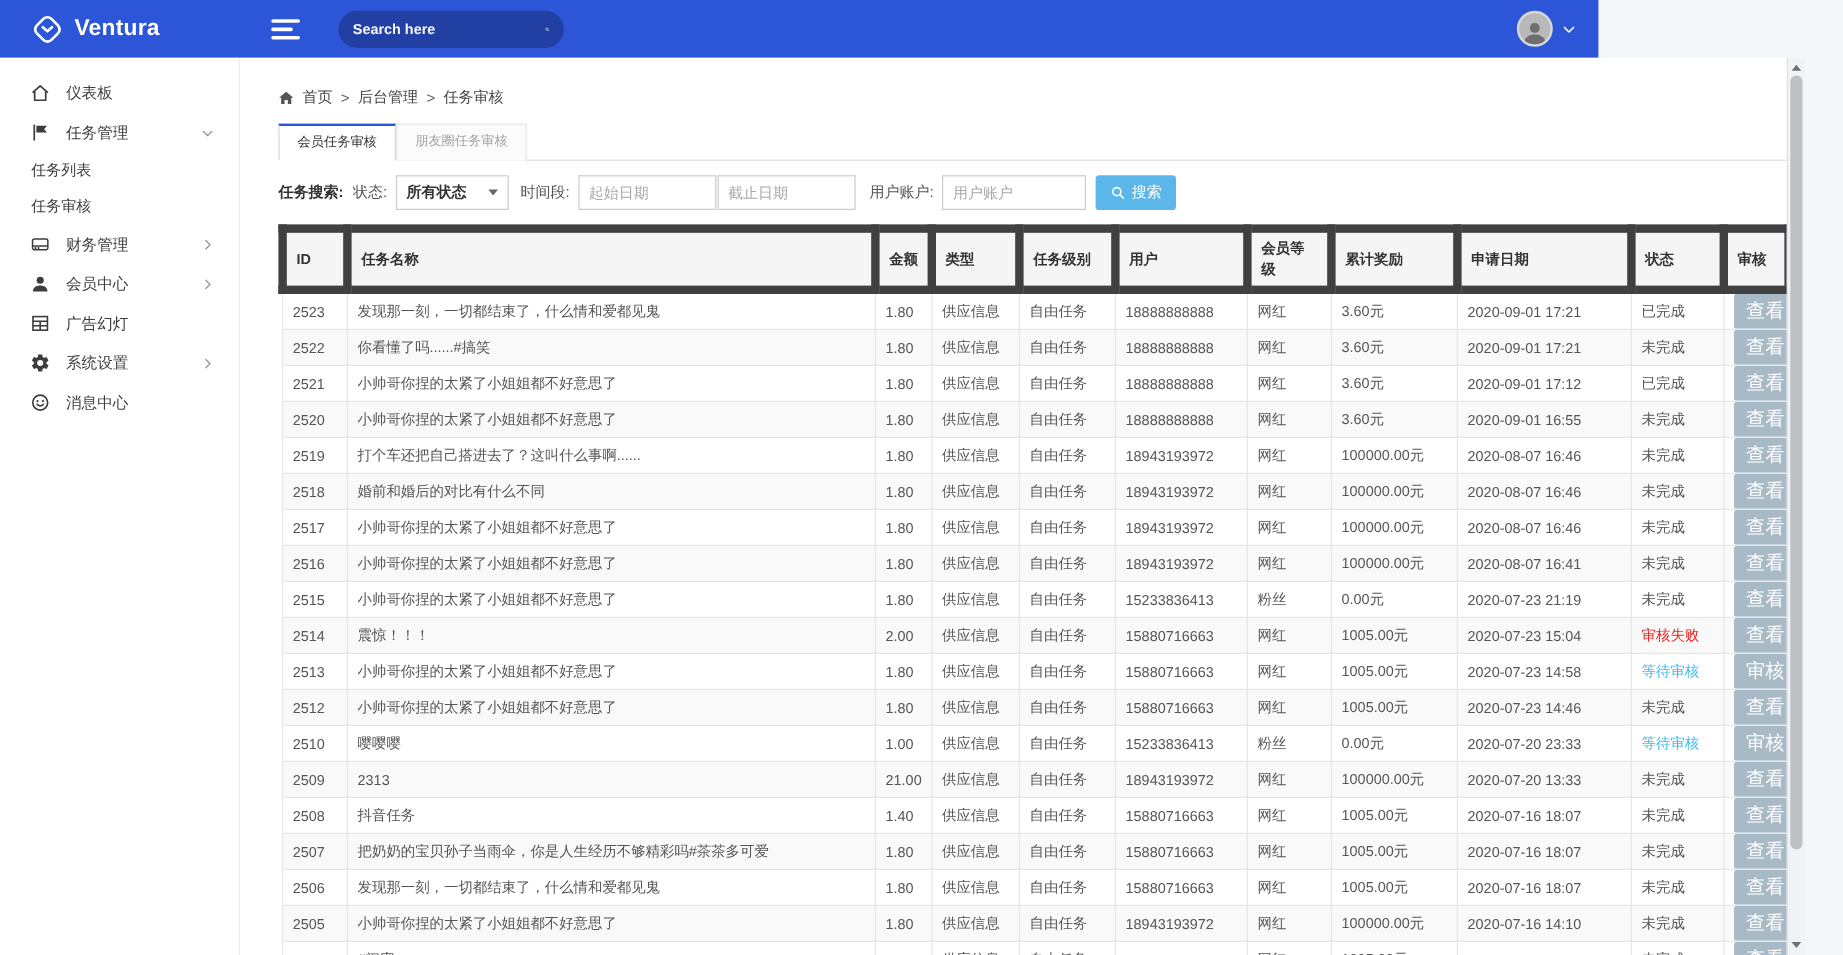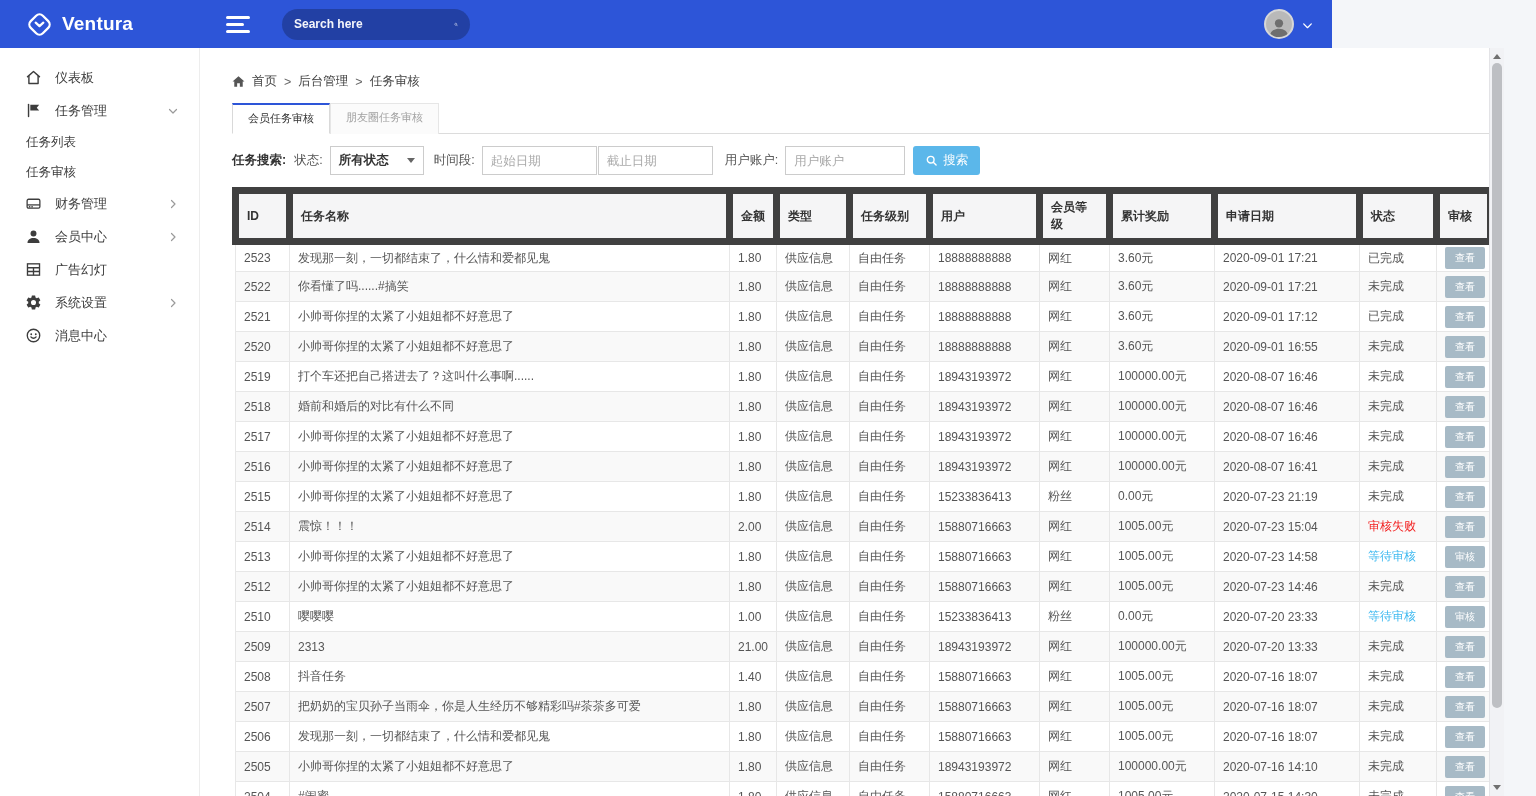--- a/index.html
+++ b/index.html
@@ -79,21 +79,21 @@
   
   table { margin-top:12px; border-collapse:collapse; table-layout:fixed; width:1255px; }
   th { background:#f5f5f6; border:7px solid #404040; text-align:left; padding:5px 8px;
     font-size:12px; color:#333; font-weight:bold; height:24px; }
   td { border:1px solid #e7e7e7; padding:0 8px; height:30px; font-size:12px; color:#555;
     white-space:nowrap; overflow:hidden; }
   tbody tr:nth-child(even) td { background:#f9f9f9; }
   .st-waiting { color:#3db9f0; }
   .st-failed { color:#f21f1f; }
   .row-btn { background:#a7bac6; color:#fff; border:none; border-radius:2px; padding:4px 10px;
-    font-size:10px; font-family:inherit; cursor:pointer; }
+    font-size:16px; font-family:inherit; cursor:pointer; }
 
   
   .scrollbar { position:fixed; top:48px; right:32px; bottom:0; width:15px; background:#f1f2f5;
     border-left:1px solid #e3e3e6; }
   .sb-up, .sb-down { position:absolute; left:3px; width:0; height:0;
     border-left:4.5px solid transparent; border-right:4.5px solid transparent; cursor:pointer; }
   .sb-up { top:6px; border-bottom:5px solid #707070; }
   .sb-down { bottom:6px; border-top:5px solid #707070; }
   .sb-thumb { position:absolute; top:15px; left:2px; width:10px; height:645px; background:#bdbfc3;
     border-radius:5px; cursor:pointer; }

